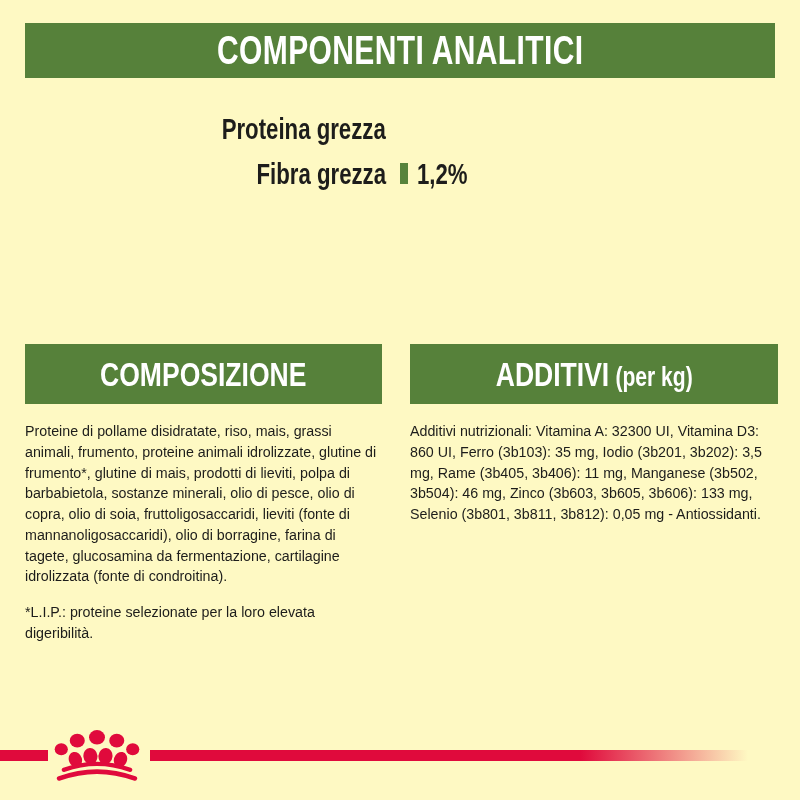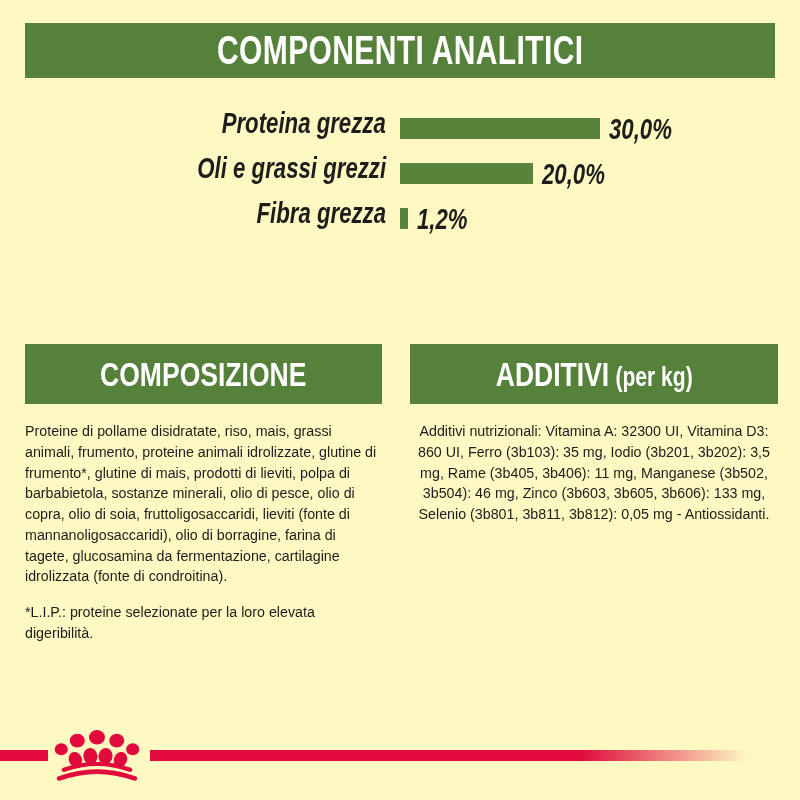--- a/index.html
+++ b/index.html
@@ -15,36 +15,36 @@
   .header-banner{
     position:absolute;left:25px;top:23px;width:750px;height:55px;
     background:var(--green);display:flex;align-items:center;justify-content:center;
   }
   .header-banner .title{
     color:#fff;font-weight:bold;font-size:40px;letter-spacing:.5px;white-space:nowrap;
     transform:scaleX(.75);transform-origin:center;
   }
   
   .chart{position:absolute;left:0;top:106px;width:800px;}
-  .bar-row{display:flex;height:45px;font-style:italic;}
+  .bar-row{display:flex;align-items:center;height:45px;}
   .bar-label{
     width:400px;text-align:right;padding-right:14px;font-weight:bold;font-size:30px;
     white-space:nowrap;
   }
   .bar-label .lbl{display:inline-block;transform:scaleX(.74);transform-origin:right center;white-space:nowrap;}
   .bar-track{display:flex;align-items:center;}
   .bar{height:21px;background:var(--bar-green);}
   .bar-value{
     font-weight:bold;font-size:30px;margin-left:9px;white-space:nowrap;
     transform:scaleX(.74);transform-origin:left center;
   }
   
   .col{position:absolute;top:344px;}
   .col.left{left:25px;width:357px;}
-  .col.right{left:410px;width:368px;text-align:center;}
+  .col.right{left:410px;width:368px;}
   .section-banner{
     height:60px;background:var(--green);display:flex;align-items:center;justify-content:center;
   }
   .section-banner .stitle{
     color:#fff;font-weight:bold;font-size:34px;white-space:nowrap;
     transform:scaleX(.78);transform-origin:center;
   }
   .section-banner .suffix{font-size:27px;font-weight:bold;margin-left:8px;}
   .section-body{
     margin-top:17px;font-size:15.5px;line-height:1.34;
@@ -71,33 +71,22 @@
 <div class="page">
 
   <div class="header-banner">
     <span class="title">COMPONENTI ANALITICI</span>
   </div>
 
   <div class="chart">
 
     <div class="bar-row">
       <div class="bar-label"><span class="lbl">Proteina grezza</span></div>
-      <div class="bar-track">
-        <div class="bar" style="width: 200.1px; background: rgb(87, 131, 59);"></div>
-        <span class="bar-value">30,0%</span>
-      </div>
     </div>
 
-    <div class="bar-row">
-      <div class="bar-label"><span class="lbl">Oli e grassi grezzi</span></div>
-      <div class="bar-track">
-        <div class="bar" style="width: 133.4px; background: rgb(87, 131, 59);"></div>
-        <span class="bar-value">20,0%</span>
-      </div>
-    </div>
 
 
     <div class="bar-row">
       <div class="bar-label"><span class="lbl">Fibra grezza</span></div>
       <div class="bar-track">
         <div class="bar" style="width: 8px; background: rgb(87, 131, 59);"></div>
         <span class="bar-value">1,2%</span>
       </div>
     </div>
 

